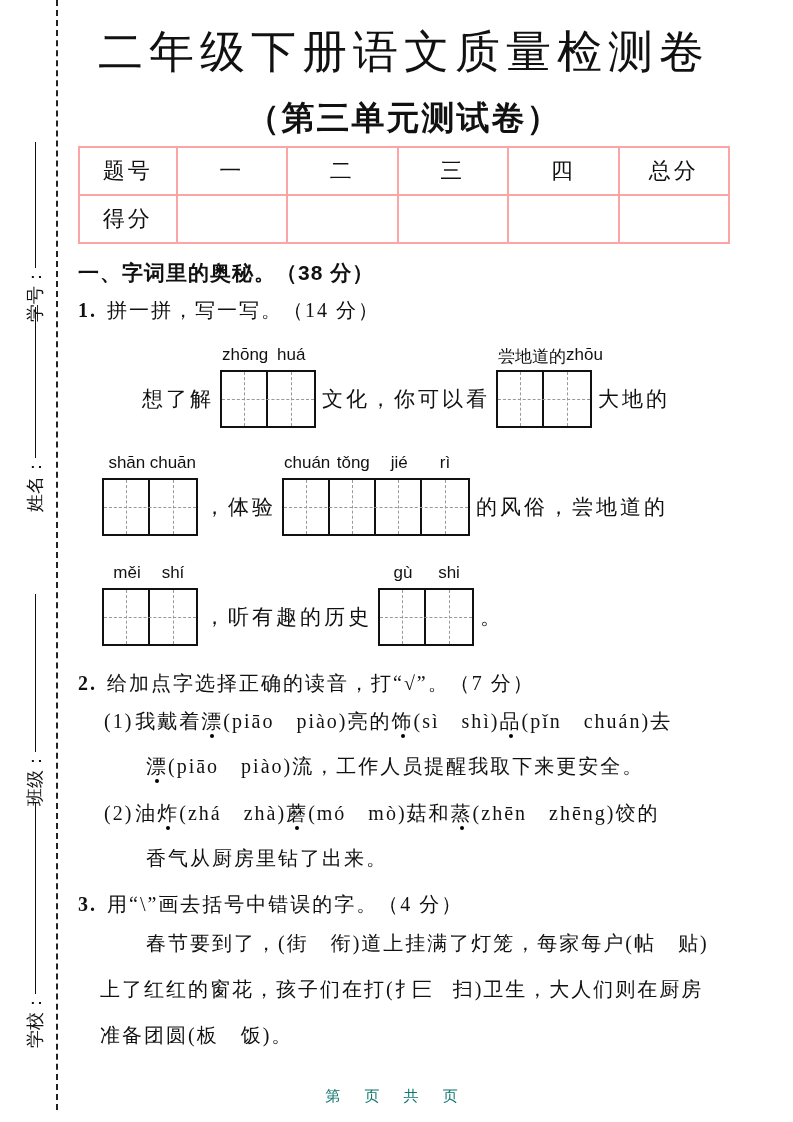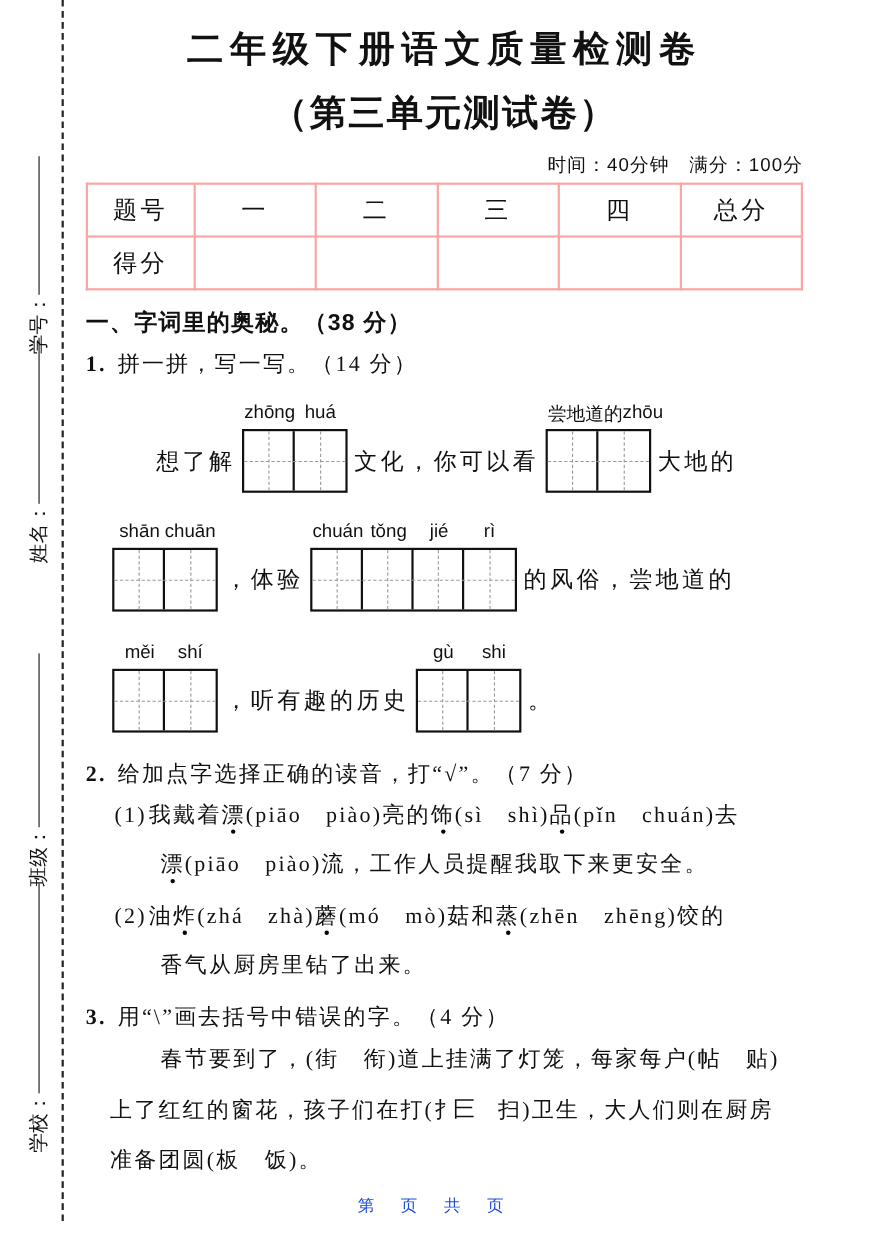--- a/index.html
+++ b/index.html
@@ -13,21 +13,21 @@
   .bind-line { position:absolute; left:56px; top:0; height:1110px;
     border-left:2.5px dashed #222; }
   .side-unit { position:absolute; height:30px; display:flex; align-items:center;
     transform:rotate(-90deg); transform-origin:0 0;
     font-family:"Liberation Sans", sans-serif; font-size:18px; color:#111;
     white-space:nowrap; }
   .side-line { flex:1; height:0; border-bottom:1.5px solid #111; align-self:center; }
   
   .content { position:absolute; left:78px; top:22px; width:652px; }
   .title { text-align:center; font-family:"Liberation Sans", sans-serif;
-    font-weight:700; font-size:33px; letter-spacing:6px; white-space:nowrap; }
+    font-weight:400; font-size:45px; letter-spacing:6px; white-space:nowrap; }
   .subtitle { text-align:center; font-family:Liberation Serif, serif;
     font-weight:700; font-size:33px; letter-spacing:2px; margin-top:14px; }
   .meta { text-align:right; font-family:"Liberation Sans", sans-serif;
     font-size:17px; margin-top:12px; letter-spacing:1px; }
   
   .score-table { width:100%; border-collapse:collapse; margin-top:5px;
     table-layout:fixed; }
   .score-table td { border:2px solid #fca5a5; height:48px; text-align:center;
     vertical-align:middle; font-family:"Liberation Sans", sans-serif;
     font-size:22px; letter-spacing:3px; }
@@ -63,21 +63,21 @@
   .dotted::after { content:''; position:absolute; left:50%; bottom:-6px;
     width:4px; height:4px; border-radius:50%; background:#000;
     transform:translateX(-50%); }
   .flip { display:inline-block; transform:scaleX(-1); margin-left:-6px;
     letter-spacing:0; }
   .q3para { margin-left:22px; margin-top:2px; }
   .q3para .qline { padding-left:0; line-height:46px; }
   .q3para .qline.ind { text-indent:46px; }
   .footer { position:absolute; left:0; bottom:16px; width:100%;
     text-align:center; font-family:"Liberation Sans", sans-serif;
-    font-size:15px; letter-spacing:10px; color:#1d4ed8; }
+    font-size:15px; letter-spacing:10px; color:#0f766e; }
 </style>
 </head>
 <body>
 
 <div class="page">
 
   <div class="bind-line"></div>
   <div id="side-labels">
       <div class="side-unit" style="left: 20px; top: 322px; width: 180px;">
         <span>学号：</span>
@@ -93,21 +93,20 @@
       </div>
       <div class="side-unit" style="left: 20px; top: 1048px; width: 245px;">
         <span>学校：</span>
         <span class="side-line"></span>
       </div>
     </div>
 
   <div class="content">
     <div class="title">二年级下册语文质量检测卷</div>
     <div class="subtitle">（第三单元测试卷）</div>
-    <div class="meta">时间：40分钟　满分：100分</div>
 
     <table class="score-table">
       <tbody>
         <tr id="st-row1">
             <td style="width: 15%;">题号</td>
             <td style="width: 17%;">一</td>
             <td style="width: 17%;">二</td>
             <td style="width: 17%;">三</td>
             <td style="width: 17%;">四</td>
             <td style="width: 17%;">总分</td>

